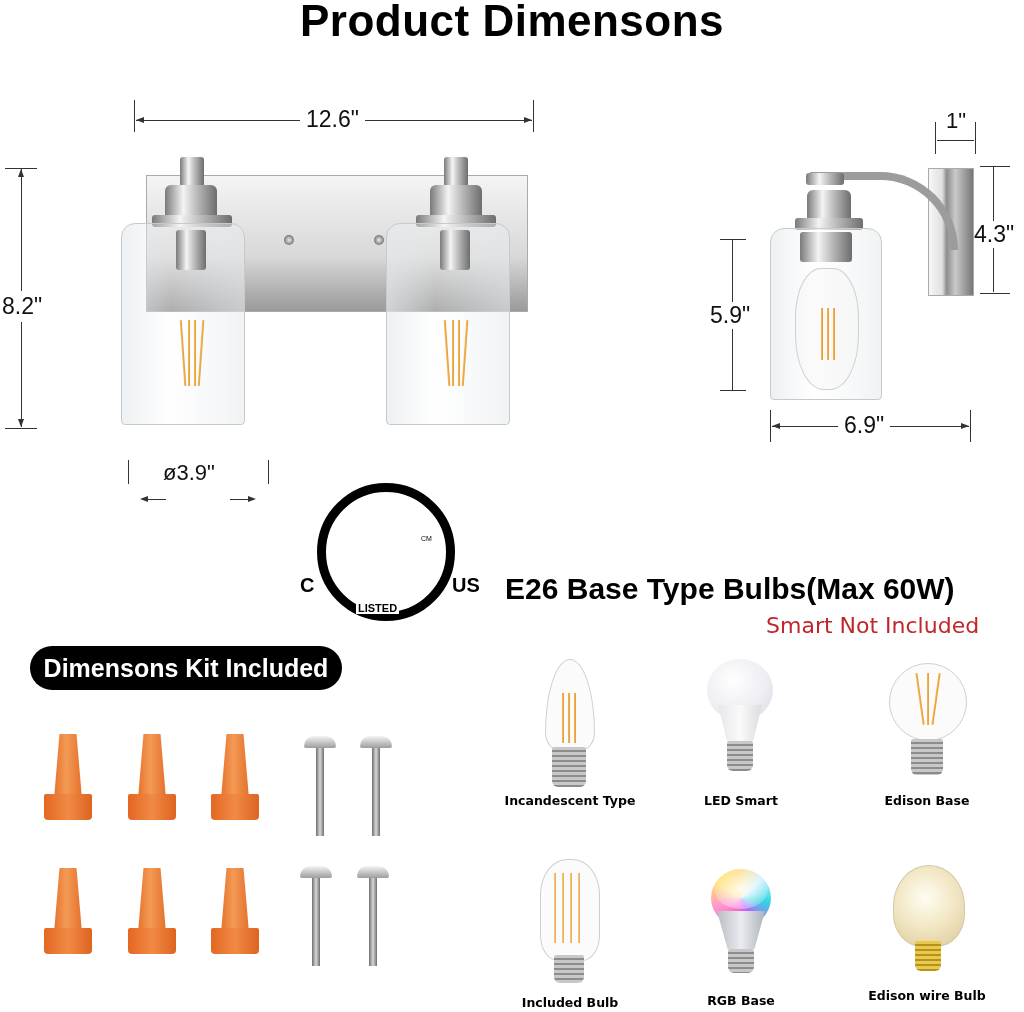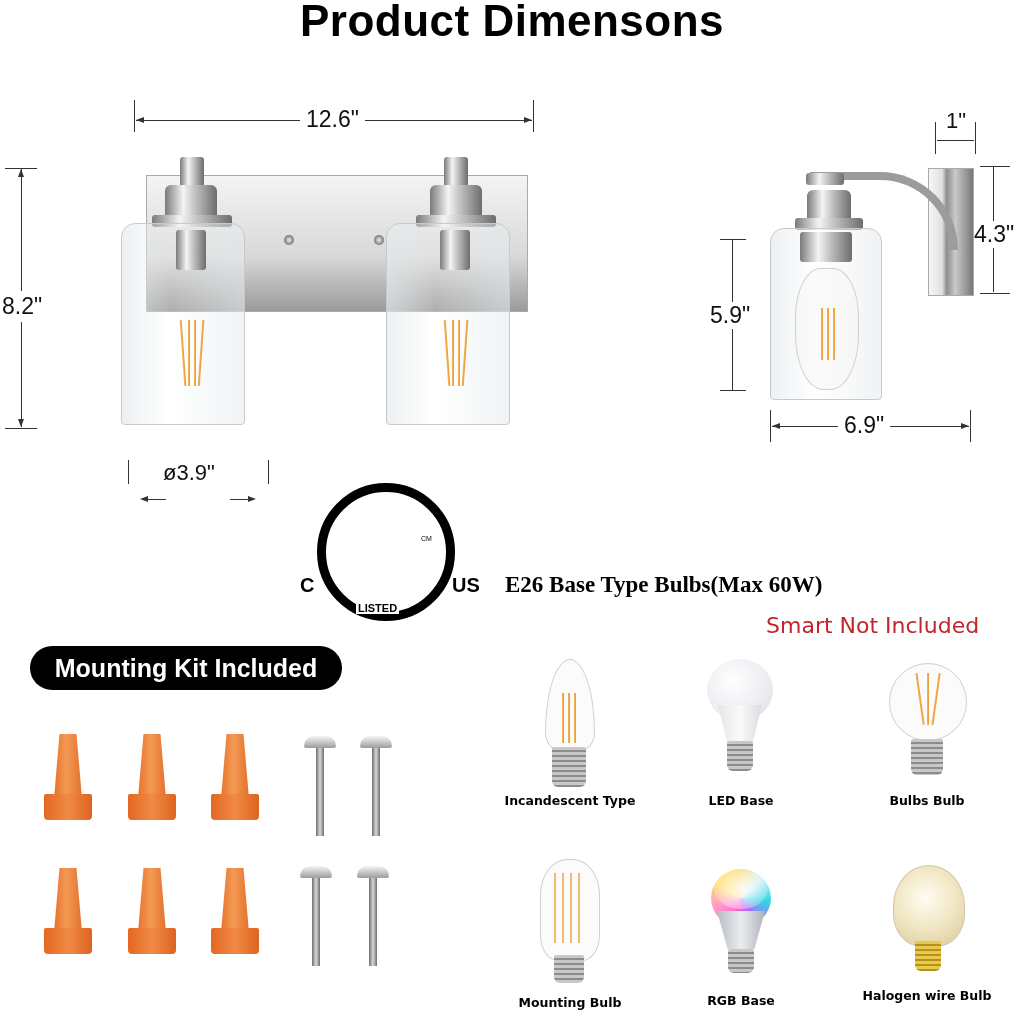--- a/index.html
+++ b/index.html
@@ -14,21 +14,21 @@
   .arrow-u { width:0; height:0; border-left:3px solid transparent; border-right:3px solid transparent; border-bottom:8px solid #333; }
   .arrow-d { width:0; height:0; border-left:3px solid transparent; border-right:3px solid transparent; border-top:8px solid #333; }
 
   .plate { background:linear-gradient(180deg,#f4f4f4,#d8d8d8 60%,#9a9a9a); border:1px solid #aaa; }
   .glass { border:1.5px solid #c9c9c9; border-radius:14px 14px 4px 4px; background:linear-gradient(90deg, rgba(230,235,238,0.7), rgba(255,255,255,0.2) 40%, rgba(230,235,238,0.6)); }
   .chrome { background:linear-gradient(90deg,#7a7a7a,#f4f4f4 35%,#bdbdbd 60%,#6d6d6d); border-radius:3px; }
   .filament { background:linear-gradient(90deg,#f6b85b,#e69a2f); width:2px; }
   .bulbglass { border:1px solid #cfcfcf; border-radius:40% 40% 45% 45%; background:rgba(245,245,245,0.4); }
 
   .etl-ring { border:9px solid #000; border-radius:50%; }
-  .bulb-head { font-size:23px; font-weight:bold; font-family:Liberation Serif, serif; }
+  .bulb-head { font-size:30px; font-weight:bold; font-family:Liberation Sans, sans-serif; }
   .bulb-sub { font-size:22px; color:#c0272d; font-family:"DejaVu Sans", sans-serif; }
 
   .kit-pill { left:30px; top:646px; width:312px; height:44px; border-radius:22px; background:#000; color:#fff; font-size:25px; font-weight:bold; text-align:center; line-height:44px; }
 
   .nut-top { width:34px; height:60px; background:linear-gradient(90deg,#e46a22,#f39a55 45%,#e16a24); clip-path:polygon(25% 0,75% 0,90% 100%,10% 100%); border-radius:6px 6px 0 0; }
   .nut-base { width:48px; height:26px; background:linear-gradient(90deg,#e46722,#f08a45 50%,#dd6421); border-radius:2px 2px 4px 4px; }
   .screw-head { width:32px; height:12px; border-radius:16px 16px 3px 3px; background:linear-gradient(180deg,#f5f5f5,#9d9d9d); }
   .screw-shank { width:8px; height:88px; background:linear-gradient(90deg,#6e6e6e,#d8d8d8 50%,#6e6e6e); }
 
   .bulb-label { font-size:12.5px; font-weight:bold; font-family:"DejaVu Sans", sans-serif; text-align:center; width:160px; }
@@ -137,21 +137,21 @@
   <div class="abs etl-ring" style="left:17px;top:3px;width:120px;height:120px;"></div>
   <div class="abs" style="left:121px;top:55px;font-size:7px;">CM</div>
   <div class="abs" style="left:0;top:94px;font-size:20px;font-weight:bold;">C</div>
   <div class="abs" style="left:152px;top:94px;font-size:20px;font-weight:bold;">US</div>
   <div class="abs" style="left:56px;top:122px;font-size:11px;font-weight:bold;background:#fff;padding:0 2px;">LISTED</div>
 </div>
 
 <div class="abs bulb-head" style="left:505px;top:572px;">E26 Base Type Bulbs(Max 60W)</div>
 <div class="abs bulb-sub" style="left:766px;top:613px;">Smart Not Included</div>
 
-<div class="abs kit-pill">Mounting Kit Included</div>
+<div class="abs kit-pill">Dimensons Kit Included</div>
 
 <div class="abs" style="left:20px;top:700px;width:420px;height:310px;">
 
   <div class="abs" style="left:24px;top:34px;">
       <div class="nut-top" style="margin-left:7px;"></div>
       <div class="nut-base"></div>
     </div>
   <div class="abs" style="left:108px;top:34px;">
       <div class="nut-top" style="margin-left:7px;"></div>
       <div class="nut-base"></div>
@@ -197,44 +197,44 @@
   <div class="abs filament" style="left:72px;top:38px;height:50px;"></div>
   <div class="abs filament" style="left:78px;top:38px;height:50px;"></div>
   <div class="abs filament" style="left:84px;top:38px;height:50px;"></div>
   <div class="abs base" style="left:62px;top:92px;width:34px;height:40px;"></div>
   <div class="abs bulb-label" style="left:0;top:138px;">Incandescent Type</div>
 </div>
 <div class="abs" style="left:661px;top:655px;width:160px;height:160px;">
   <div class="abs" style="left:46px;top:4px;width:66px;height:62px;border-radius:50%;background:radial-gradient(circle at 40% 35%,#ffffff,#ececf2 60%,#d6d6de);"></div>
   <div class="abs" style="left:57px;top:50px;width:44px;height:36px;background:linear-gradient(90deg,#e6e6ea,#fafafa 50%,#dcdce0);clip-path:polygon(0 0,100% 0,80% 100%,20% 100%);"></div>
   <div class="abs base" style="left:66px;top:86px;width:26px;height:30px;"></div>
-  <div class="abs bulb-label" style="left:0;top:138px;">LED Base</div>
+  <div class="abs bulb-label" style="left:0;top:138px;">LED Smart</div>
 </div>
 <div class="abs" style="left:847px;top:655px;width:160px;height:160px;">
   <div class="abs bulbglass" style="left:42px;top:8px;width:76px;height:76px;border-radius:50%;"></div>
   <div class="abs filament" style="left:72px;top:18px;height:52px;transform:rotate(-8deg);"></div>
   <div class="abs filament" style="left:80px;top:18px;height:52px;"></div>
   <div class="abs filament" style="left:88px;top:18px;height:52px;transform:rotate(8deg);"></div>
   <div class="abs base" style="left:64px;top:84px;width:32px;height:36px;"></div>
-  <div class="abs bulb-label" style="left:0;top:138px;">Bulbs Bulb</div>
+  <div class="abs bulb-label" style="left:0;top:138px;">Edison Base</div>
 </div>
 
 <div class="abs" style="left:490px;top:855px;width:160px;height:160px;">
   <div class="abs bulbglass" style="left:50px;top:4px;width:58px;height:100px;border-radius:45% 45% 30% 30% / 35% 35% 25% 25%;"></div>
   <div class="abs filament" style="left:64px;top:18px;height:70px;opacity:0.8;"></div>
   <div class="abs filament" style="left:72px;top:18px;height:70px;opacity:0.8;"></div>
   <div class="abs filament" style="left:80px;top:18px;height:70px;opacity:0.8;"></div>
   <div class="abs filament" style="left:88px;top:18px;height:70px;opacity:0.8;"></div>
   <div class="abs base" style="left:64px;top:100px;width:30px;height:28px;"></div>
-  <div class="abs bulb-label" style="left:0;top:140px;">Mounting Bulb</div>
+  <div class="abs bulb-label" style="left:0;top:140px;">Included Bulb</div>
 </div>
 <div class="abs" style="left:661px;top:855px;width:160px;height:160px;">
   <div class="abs" style="left:50px;top:14px;width:60px;height:58px;border-radius:50%;background:conic-gradient(from 200deg,#ff66cc,#ff99cc,#ffe066,#ffd24d,#ccf0ff,#33d6e0,#b266ff,#ff66cc);"></div>
   <div class="abs" style="left:53px;top:14px;width:54px;height:40px;border-radius:50%;background:radial-gradient(circle,rgba(255,255,255,0.9),rgba(255,255,255,0));"></div>
   <div class="abs" style="left:56px;top:56px;width:48px;height:38px;background:linear-gradient(90deg,#b8bcc4,#eaecef 50%,#aeb2ba);clip-path:polygon(0 0,100% 0,78% 100%,22% 100%);"></div>
   <div class="abs base" style="left:67px;top:94px;width:26px;height:24px;"></div>
   <div class="abs bulb-label" style="left:0;top:138px;">RGB Base</div>
 </div>
 <div class="abs" style="left:847px;top:855px;width:160px;height:160px;">
   <div class="abs" style="left:46px;top:10px;width:70px;height:80px;border-radius:50% 50% 40% 40%;background:radial-gradient(circle at 45% 40%,#fffdf2,#f1e6c2 50%,#d8c79a);border:1px solid #d4c8a4;"></div>
   <div class="abs base-gold" style="left:68px;top:86px;width:26px;height:30px;"></div>
-  <div class="abs bulb-label" style="left:0;top:133px;">Halogen wire Bulb</div>
+  <div class="abs bulb-label" style="left:0;top:133px;">Edison wire Bulb</div>
 </div>
 
 </body></html>

